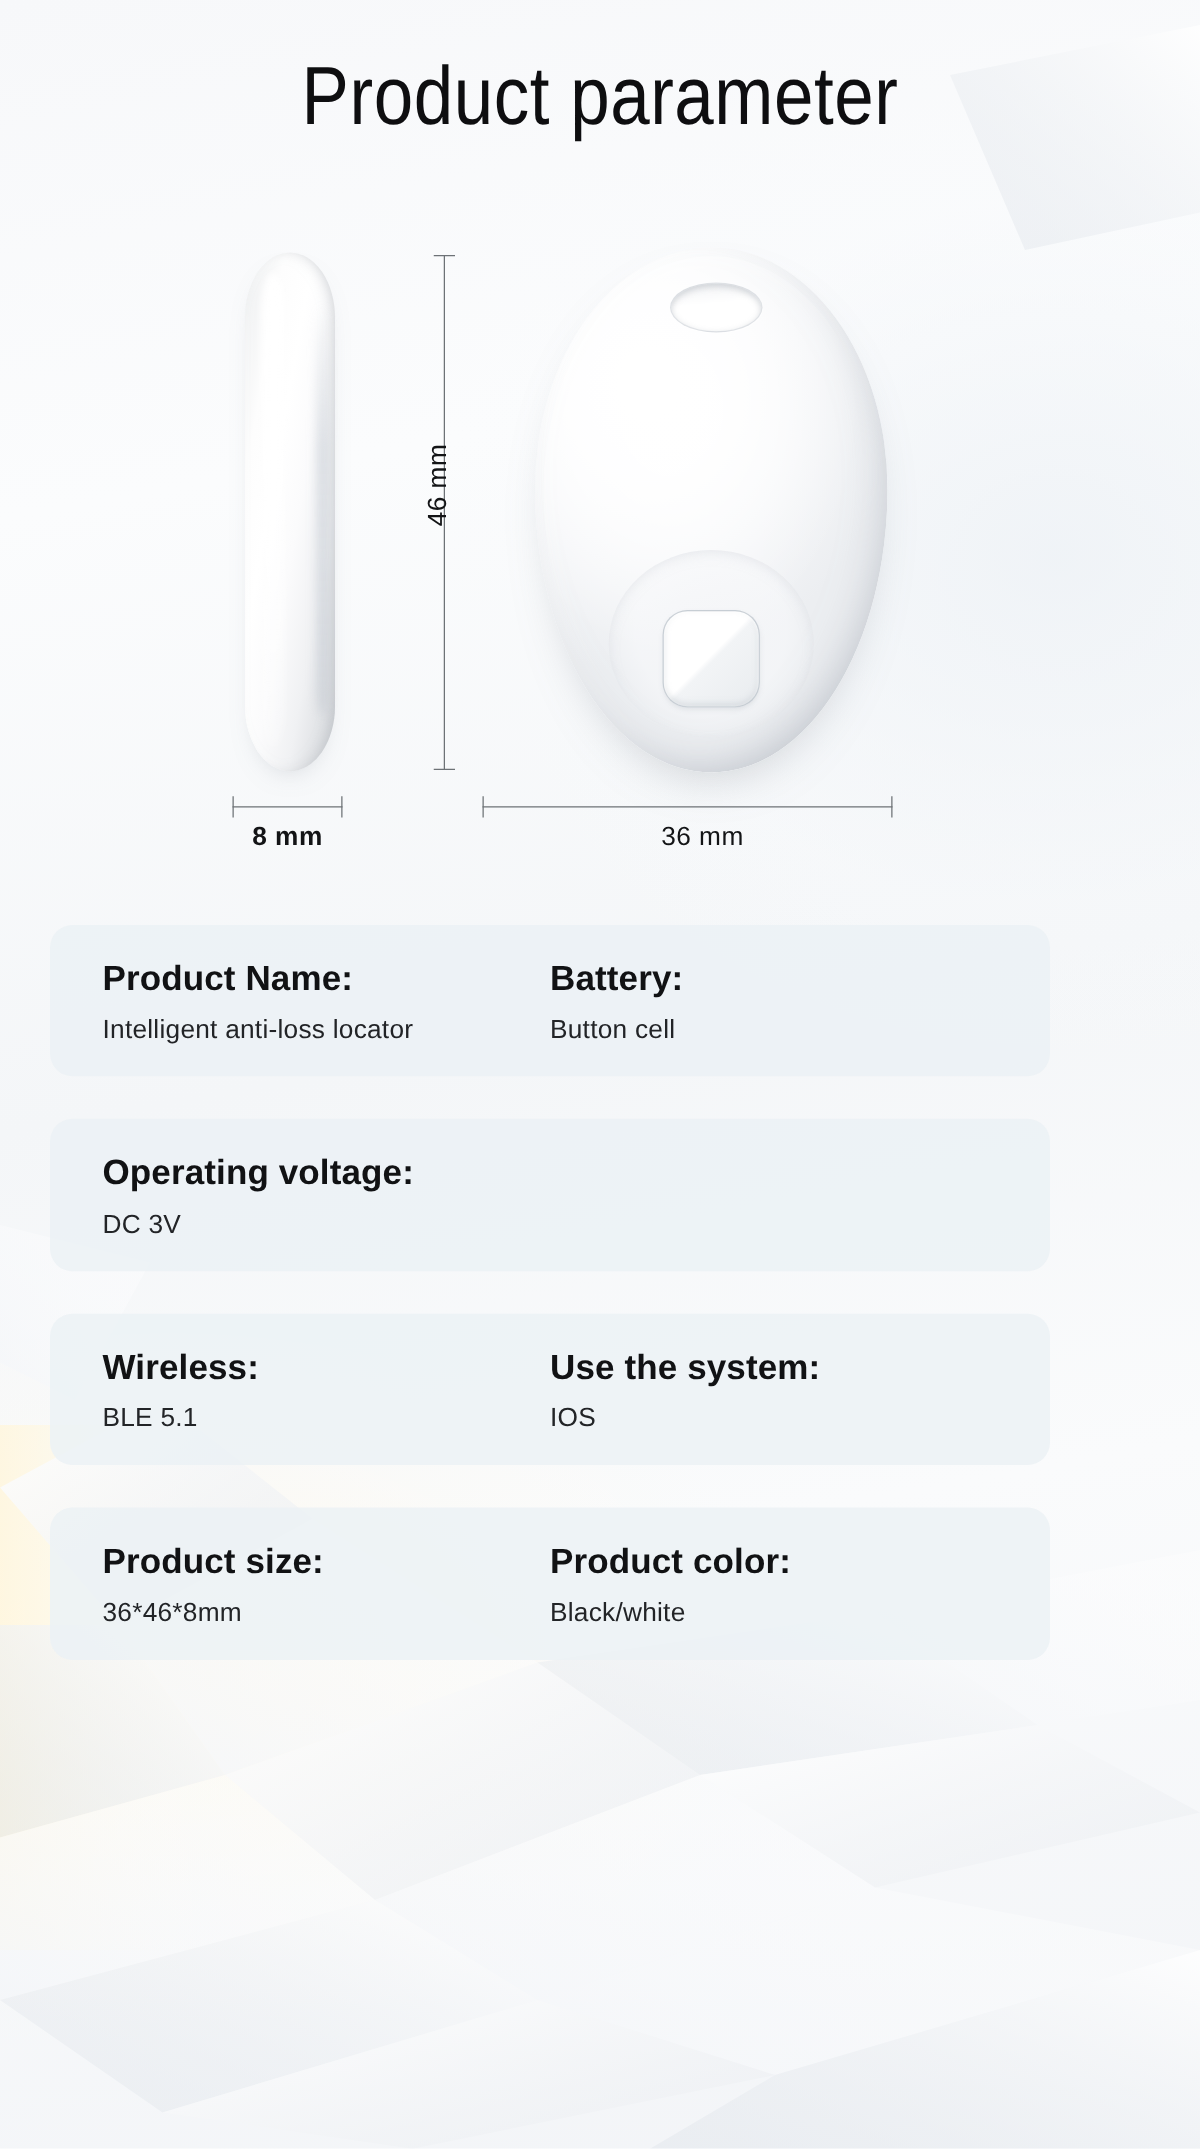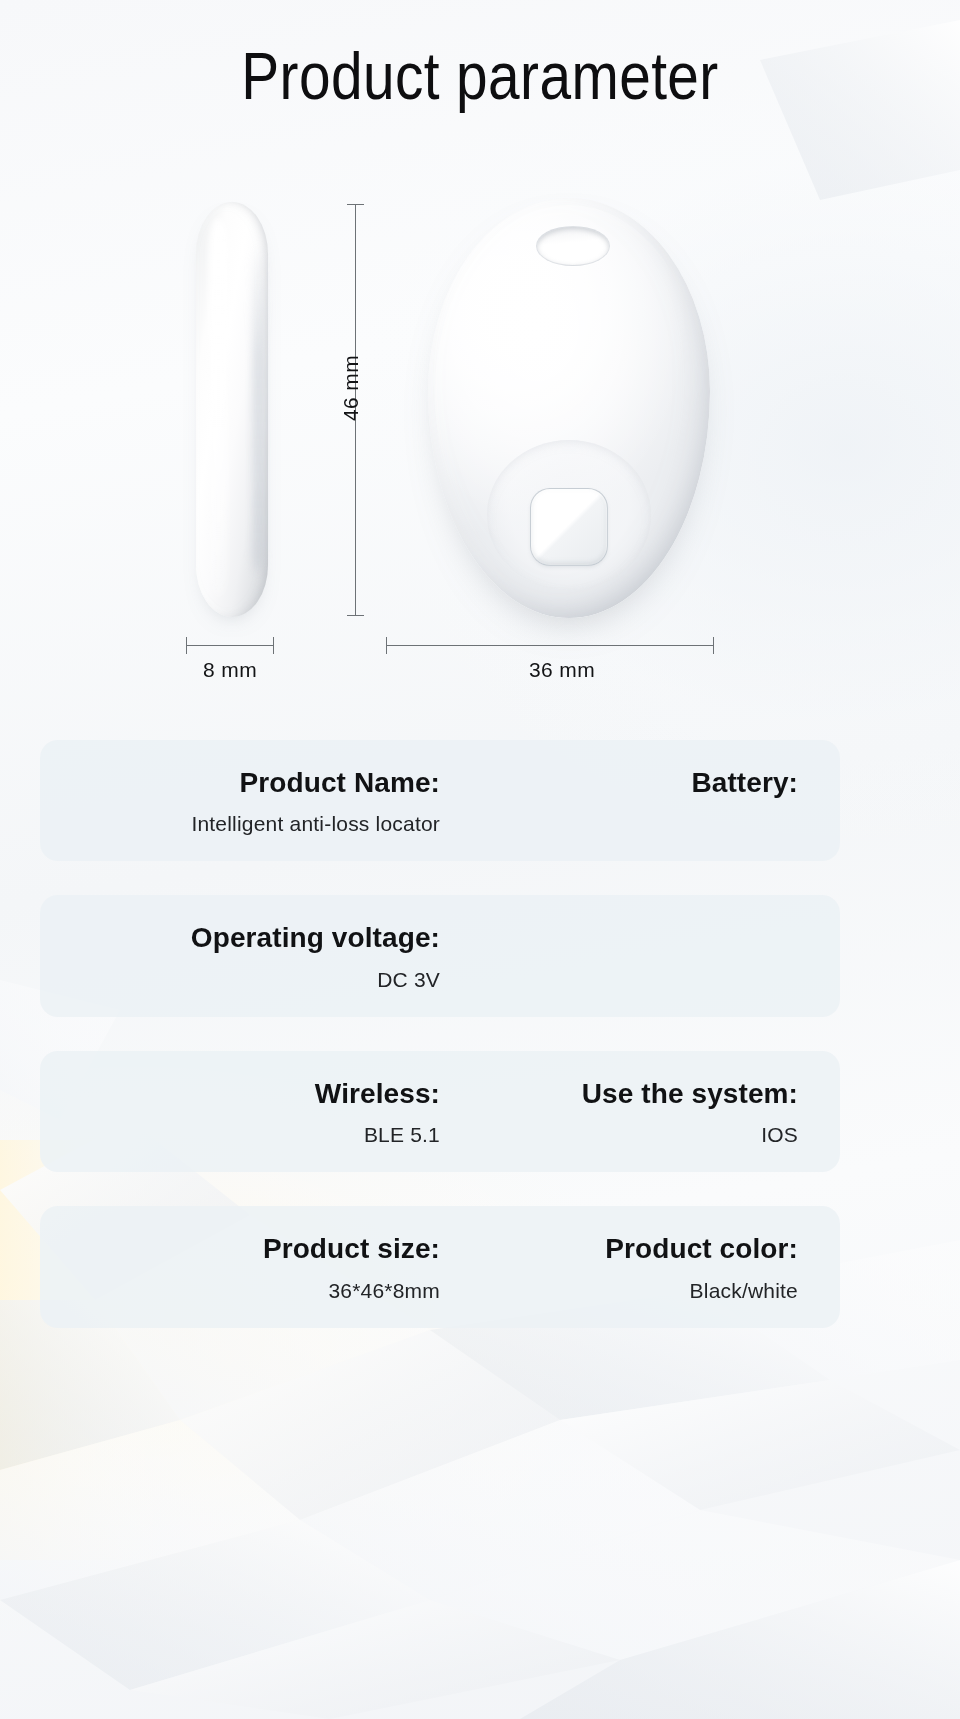--- a/index.html
+++ b/index.html
@@ -229,21 +229,21 @@
 
   .dim-h-label {
     position: absolute;
     top: 478px;
     font-size: 21px;
     color: #131416;
     font-family: "Liberation Sans Narrow", "Liberation Sans", sans-serif;
     text-align: center;
     letter-spacing: 0.4px;
   }
-  .dim-h-label.small { left: 186px; width: 88px; }
+  .dim-h-label.small { left: 186px; width: 88px; font-weight: bold; }
   .dim-h-label.large { left: 398px; width: 328px; }
 
   
   .specs {
     position: absolute;
     top: 740px;
     left: 40px;
     width: 800px;
   }
   .spec-card {
@@ -251,21 +251,20 @@
     background: rgba(236,241,245,0.88);
     border-radius: 18px;
     padding: 26px 42px 24px 42px;
     margin-bottom: 34px;
     box-sizing: border-box;
     display: flex;
   }
   .spec-col {
     flex: 0 0 50%;
     max-width: 50%;
-    text-align: right;
   }
   .spec-label {
     font-size: 28px;
     font-weight: 700;
     color: #111214;
     line-height: 1.22;
     font-family: "Liberation Sans Narrow", "Liberation Sans", sans-serif;
     letter-spacing: 0.1px;
     margin-bottom: 10px;
   }
@@ -351,20 +350,21 @@
 
   <div class="specs">
 
     <div class="spec-card">
       <div class="spec-col">
         <div class="spec-label">Product Name:</div>
         <div class="spec-value">Intelligent anti-loss locator</div>
       </div>
       <div class="spec-col">
         <div class="spec-label">Battery:</div>
+        <div class="spec-value">Button cell</div>
       </div>
     </div>
 
     <div class="spec-card">
       <div class="spec-col">
         <div class="spec-label">Operating voltage:</div>
         <div class="spec-value">DC 3V</div>
       </div>
     </div>
 

